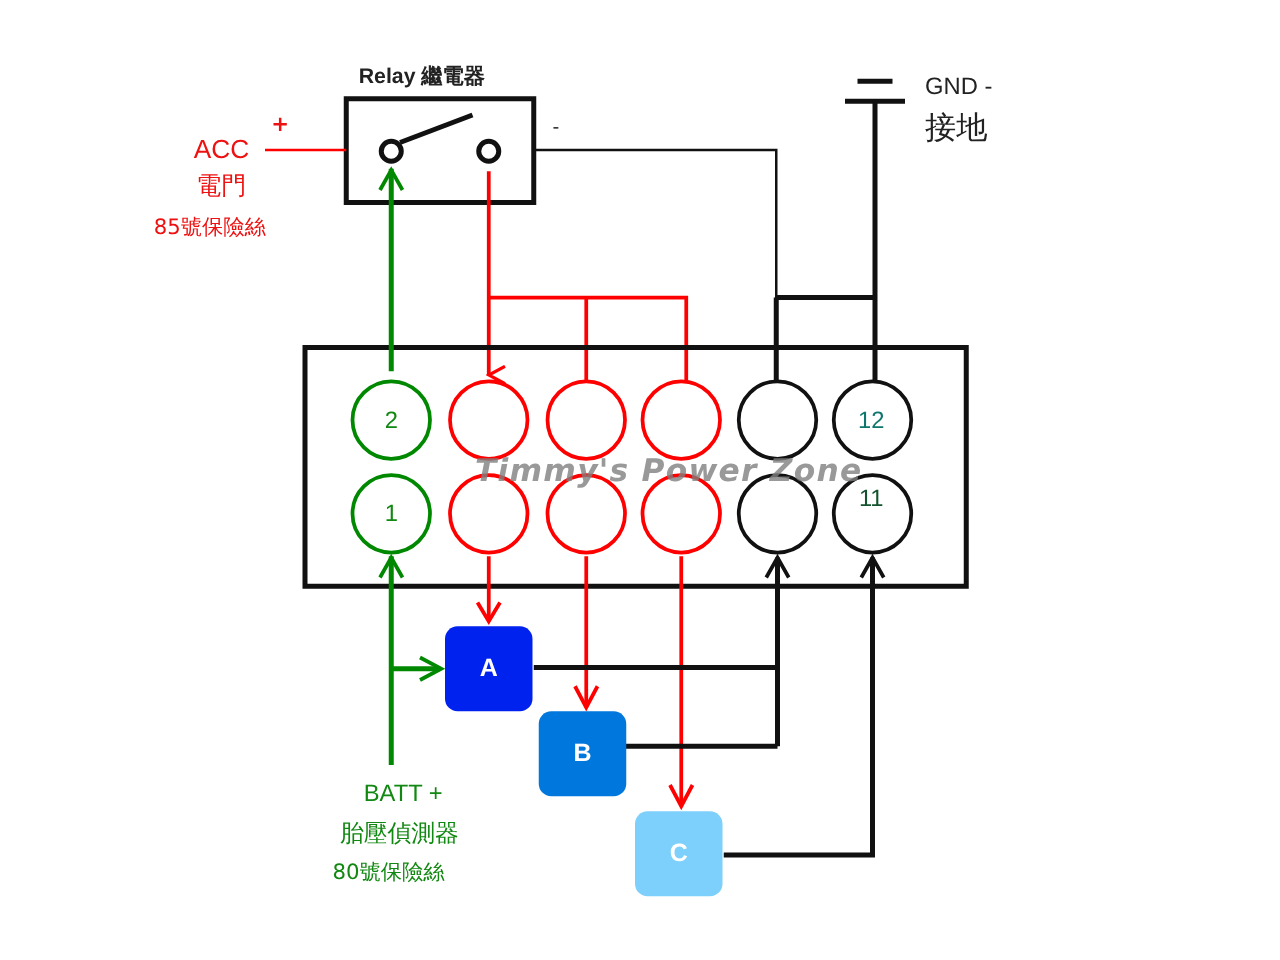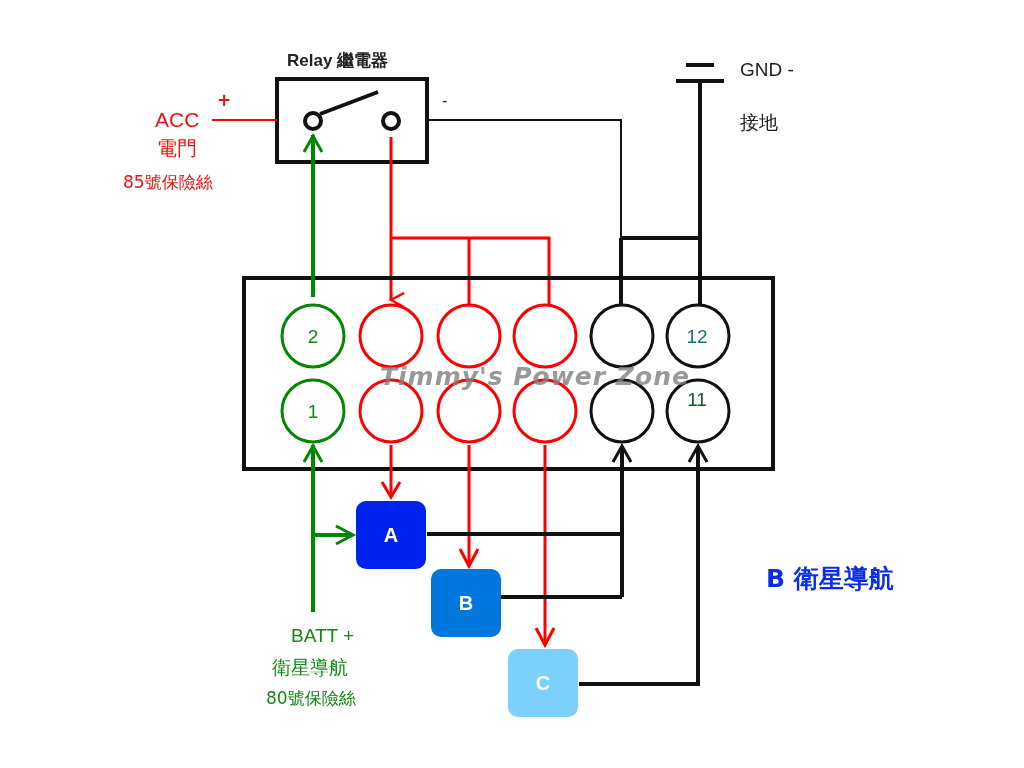--- a/index.html
+++ b/index.html
@@ -92,38 +92,37 @@
 
 <div class="lbl dark" style="left:287px;top:52px;font-size:17px;font-weight:bold;font-family:'Liberation Sans',sans-serif;">Relay 繼電器</div>
 <div class="lbl dark" style="left:442px;top:94px;font-size:15px;">-</div>
 
 <div class="lbl red" style="left:217px;top:92px;font-size:17px;font-weight:bold;">+</div>
 <div class="lbl red" style="left:155px;top:109px;font-size:21px;font-family:'Liberation Sans',sans-serif;">ACC</div>
 <div class="lbl red" style="left:157px;top:138px;font-size:20px;">電門</div>
 <div class="lbl red" style="left:123px;top:174px;font-size:17px;">85號保險絲</div>
 
 <div class="lbl dark" style="left:740px;top:60px;font-size:19px;font-family:'Liberation Sans',sans-serif;">GND -</div>
-<div class="lbl dark" style="left:740px;top:89px;font-size:19px;margin-top:24px;">接地</div>
+<div class="lbl dark" style="left:740px;top:89px;font-size:25px;">接地</div>
 
 <div class="lbl green" style="left:271px;top:626px;font-size:19px;font-family:'Liberation Sans',sans-serif;margin-left:20px;">BATT +</div>
-<div class="lbl green" style="left:272px;top:658px;font-size:19px;">衛星導航</div>
+<div class="lbl green" style="left:272px;top:658px;font-size:19px;">胎壓偵測器</div>
 <div class="lbl green" style="left:266px;top:690px;font-size:17px;">80號保險絲</div>
 
 <div class="watermark">Timmy's Power Zone</div>
 
 <div class="pin-num" style="left:283px;top:326px;color:#118811;">2</div>
 <div class="pin-num" style="left:667px;top:326px;color:#0f766e;">12</div>
 <div class="pin-num" style="left:283px;top:401px;color:#118811;">1</div>
 <div class="pin-num" style="left:667px;top:389px;color:#14532d;">11</div>
 
 <div class="module" style="left:356px;top:501px;background:#0022ee;">
     <span>A</span>
   </div>
 <div class="module" style="left:431px;top:569px;background:#0077dd;">
     <span>B</span>
   </div>
 <div class="module" style="left:508px;top:649px;background:#7dd0fb;">
     <span>C</span>
   </div>
 
 <div class="legend">
-  <div>B 衛星導航</div>
 </div>
 
 </body></html>

